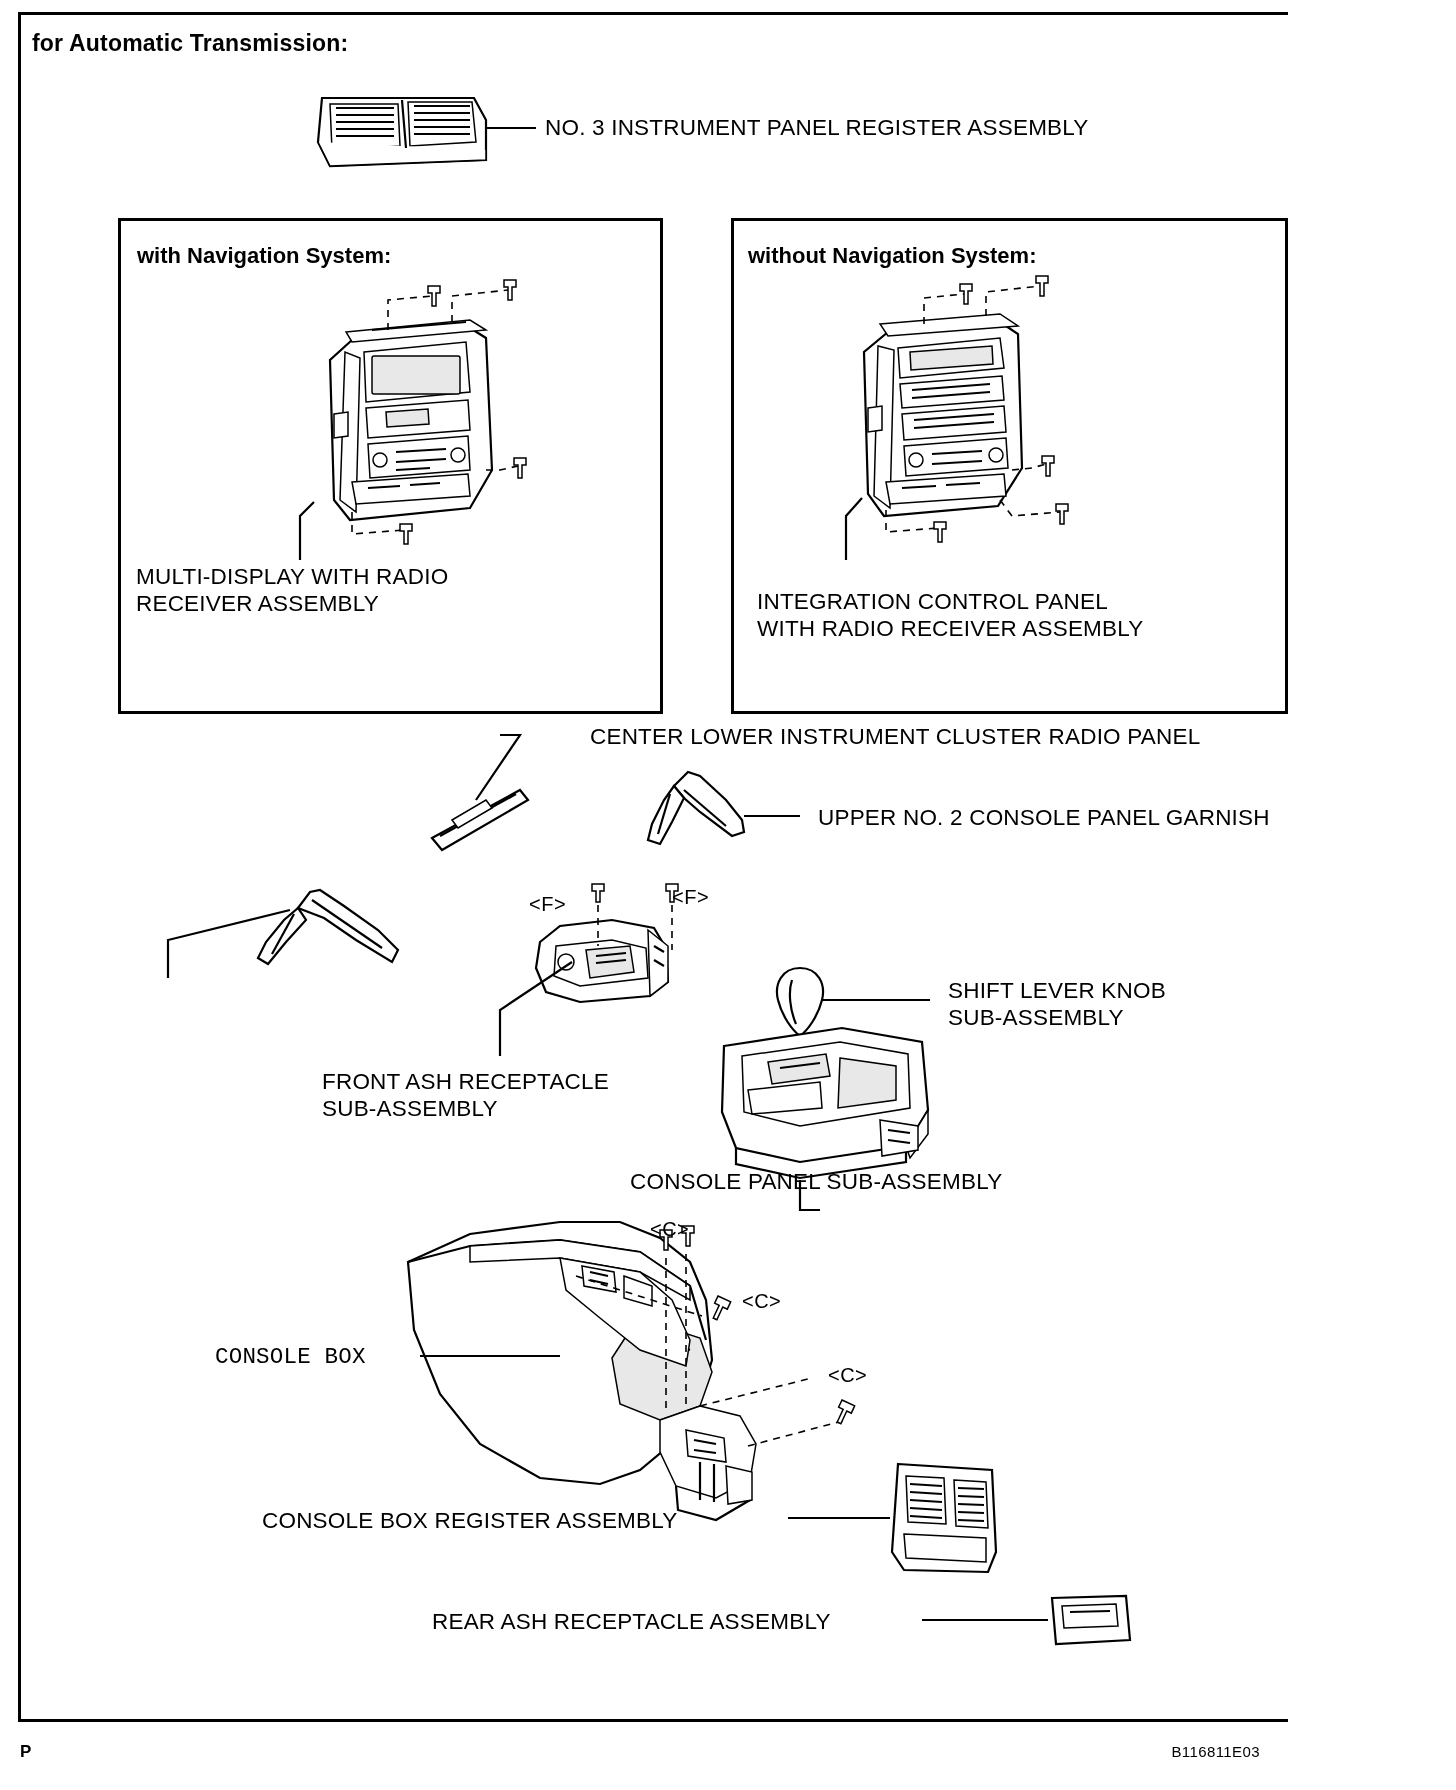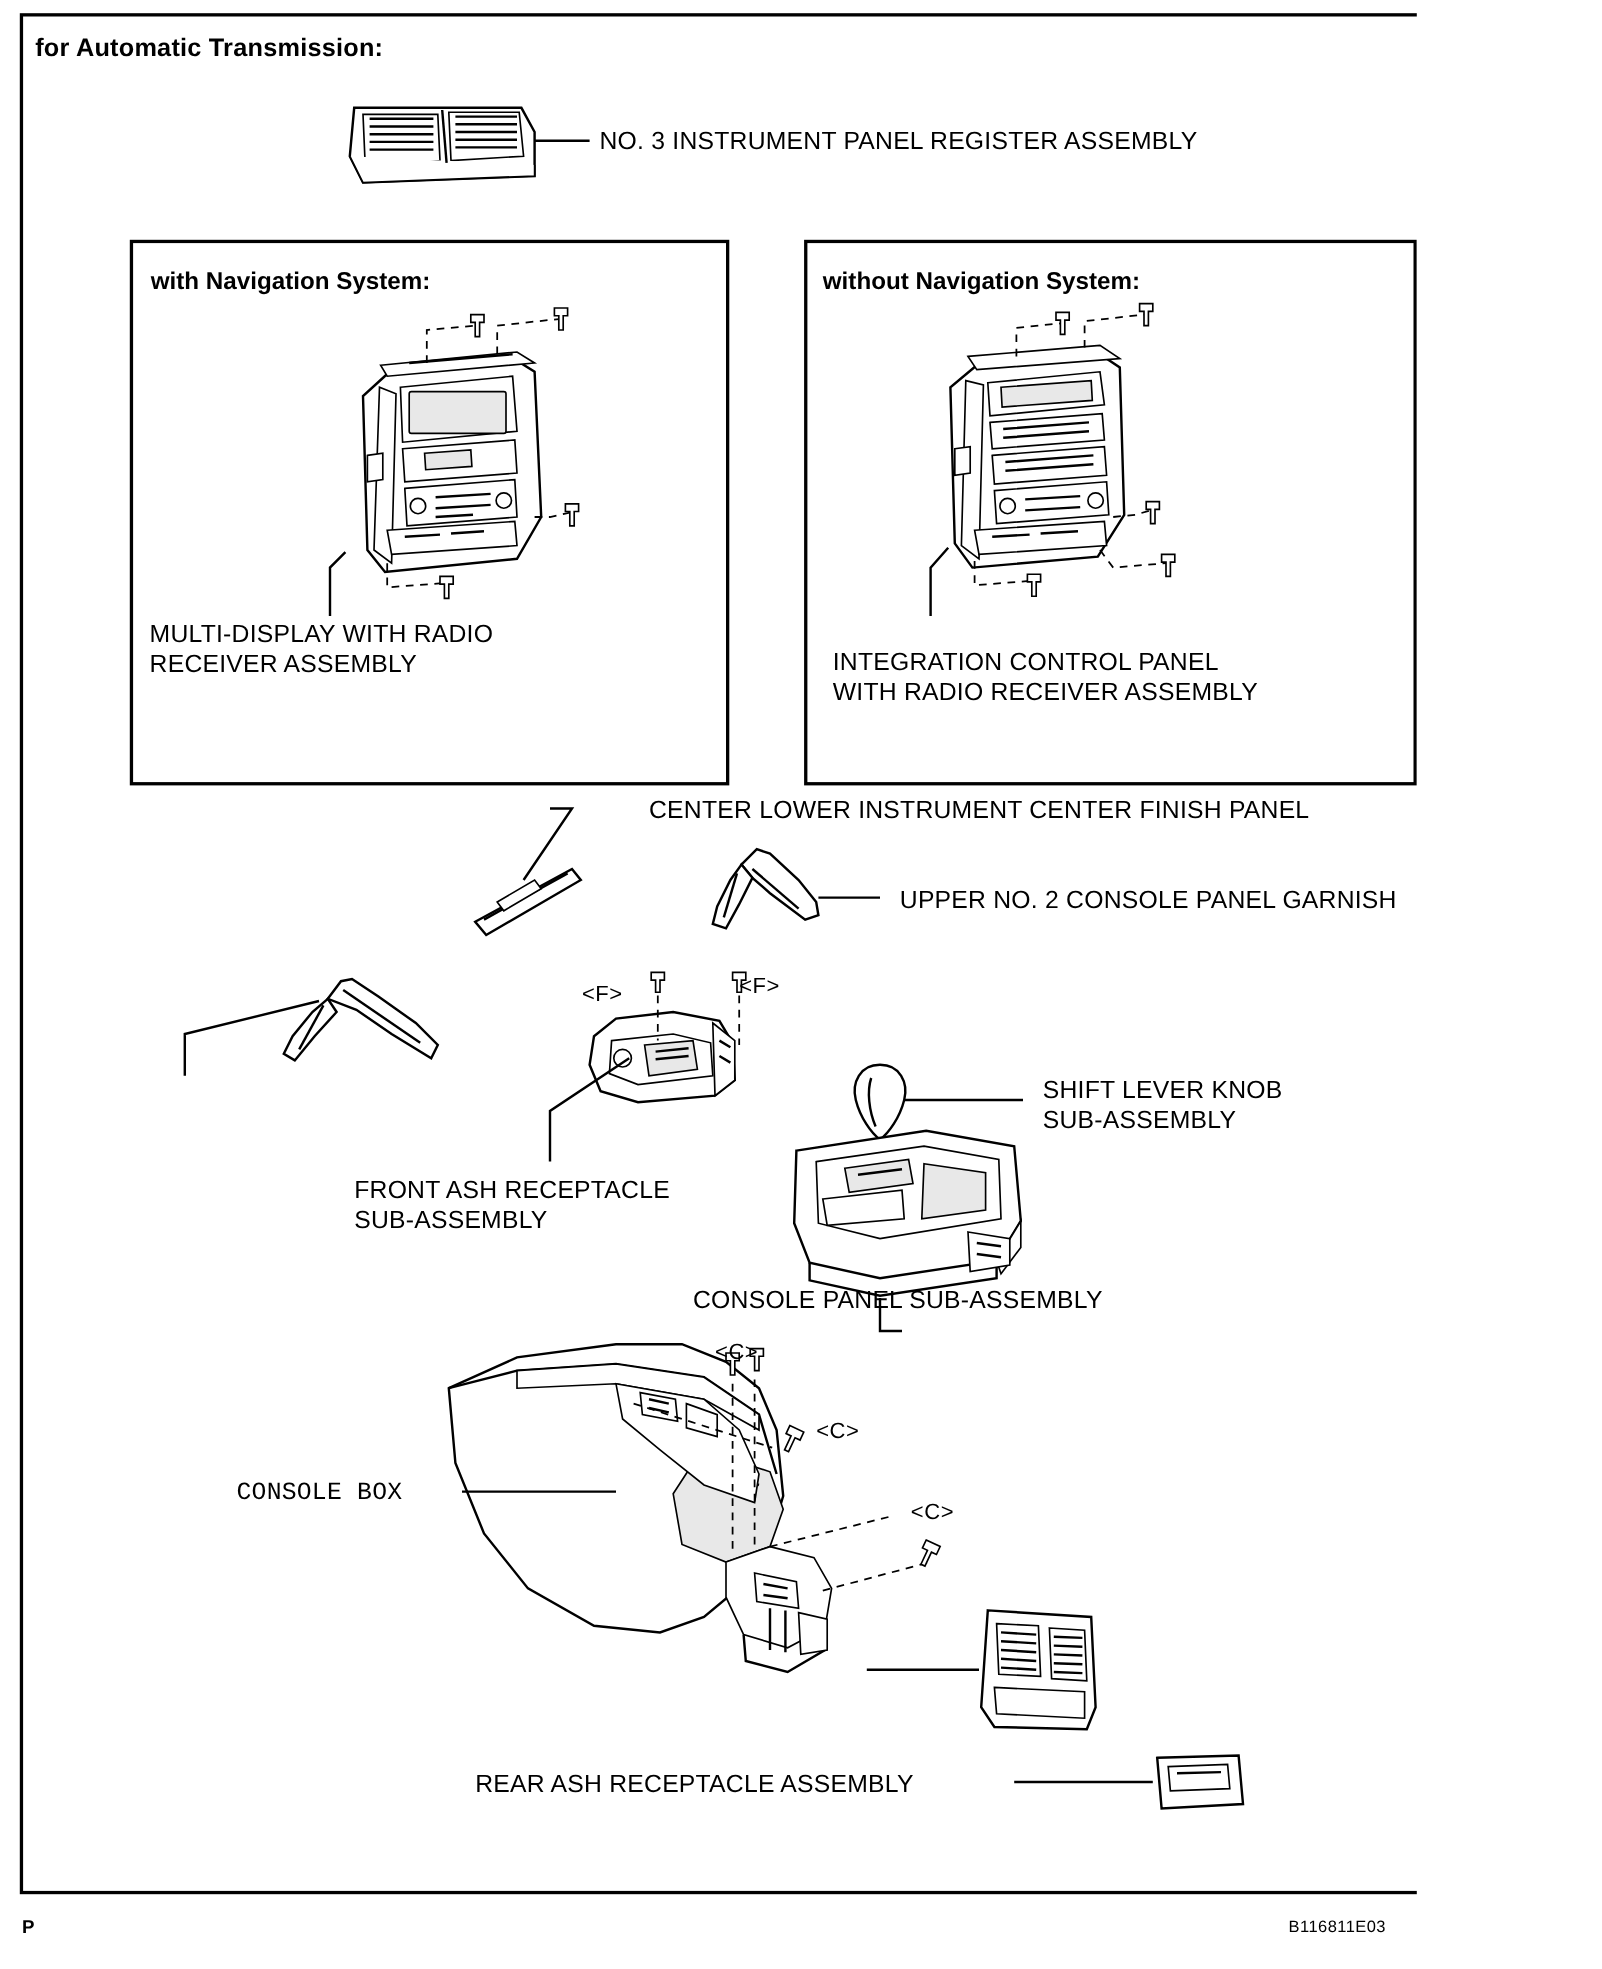--- a/index.html
+++ b/index.html
@@ -322,35 +322,36 @@
   </svg>
 
   <div class="label" style="left:545px; top:114px;">NO. 3 INSTRUMENT PANEL REGISTER ASSEMBLY</div>
 
   <div class="label" style="left:136px; top:563px;">MULTI-DISPLAY WITH RADIO
 RECEIVER ASSEMBLY</div>
 
   <div class="label" style="left:757px; top:575px;margin-top:13px;">INTEGRATION CONTROL PANEL
 WITH RADIO RECEIVER ASSEMBLY</div>
 
-  <div class="label" style="left:590px; top:723px;">CENTER LOWER INSTRUMENT CENTER FINISH PANEL</div>
+  <div class="label" style="left:590px; top:723px;">CENTER LOWER INSTRUMENT CLUSTER RADIO PANEL</div>
 
   <div class="label" style="left:818px; top:804px;">UPPER NO. 2 CONSOLE PANEL GARNISH</div>
 
 
   <div class="label" style="left:322px; top:1068px;">FRONT ASH RECEPTACLE
 SUB-ASSEMBLY</div>
 
   <div class="label" style="left:948px; top:977px;">SHIFT LEVER KNOB
 SUB-ASSEMBLY</div>
 
   <div class="label" style="left:630px; top:1168px;">CONSOLE PANEL SUB-ASSEMBLY</div>
 
   <div class="label" style="left:215px; top:1344px;font-family:Liberation Mono, monospace;">CONSOLE BOX</div>
 
+  <div class="label" style="left:262px; top:1507px;">CONSOLE BOX REGISTER ASSEMBLY</div>
 
   <div class="label" style="left:432px; top:1608px;">REAR ASH RECEPTACLE ASSEMBLY</div>
 
   <div class="marker" style="left:529px; top:893px;">&lt;F&gt;</div>
   <div class="marker" style="left:672px; top:886px;">&lt;F&gt;</div>
   <div class="marker" style="left:650px; top:1218px;">&lt;C&gt;</div>
   <div class="marker" style="left:742px; top:1290px;">&lt;C&gt;</div>
   <div class="marker" style="left:828px; top:1364px;">&lt;C&gt;</div>
 
   <div class="code">B116811E03</div>

